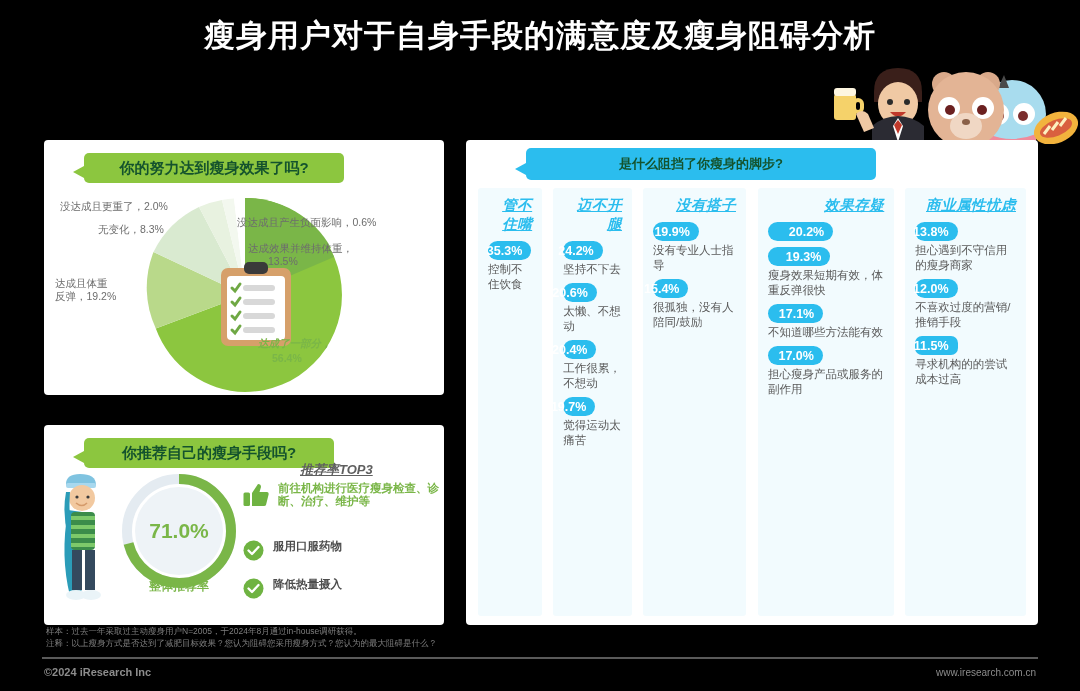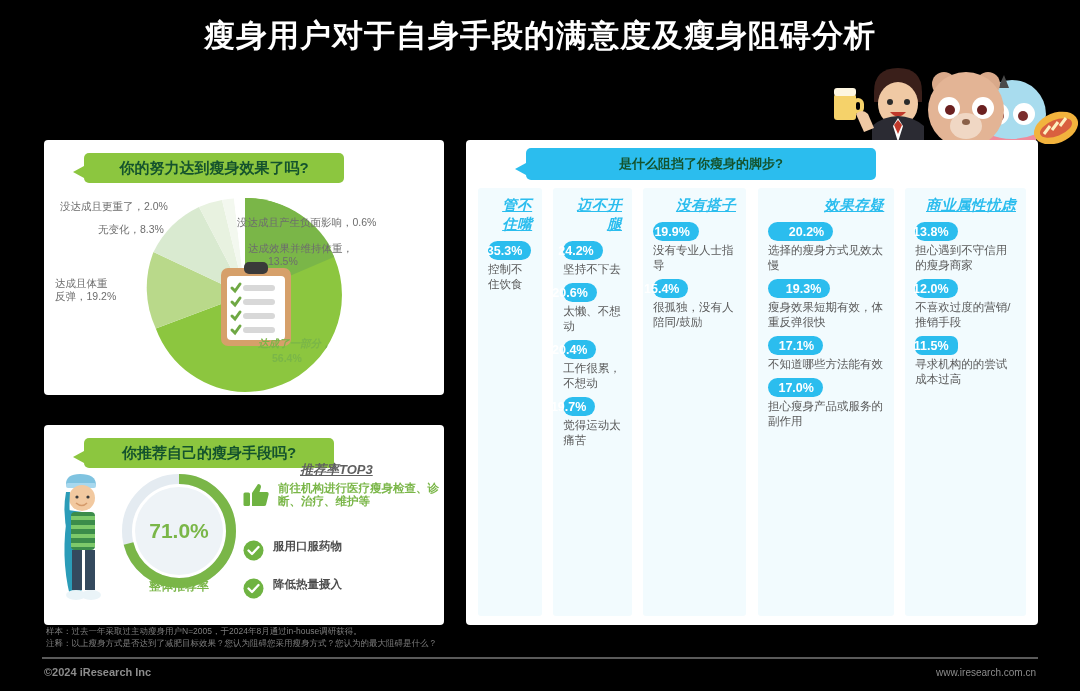--- a/index.html
+++ b/index.html
@@ -388,21 +388,20 @@
       </div>
     <div class="bar-col" id="bar-col-right">
         <div class="bar-group">
           <div class="group-title">效果存疑</div>
           <div class="bar-item">
             <div class="bar-track">
               <div class="bar-fill" style="width: 56.1111%;">
                 <span class="bar-pct">20.2%</span>
               </div>
             </div>
-            <div class="bar-text">选择的瘦身方式见效太慢</div>
           </div>
           <div class="bar-item">
             <div class="bar-track">
               <div class="bar-fill" style="width: 53.6111%;">
                 <span class="bar-pct">19.3%</span>
               </div>
             </div>
             <div class="bar-text">瘦身效果短期有效，体重反弹很快</div>
           </div>
           <div class="bar-item">

